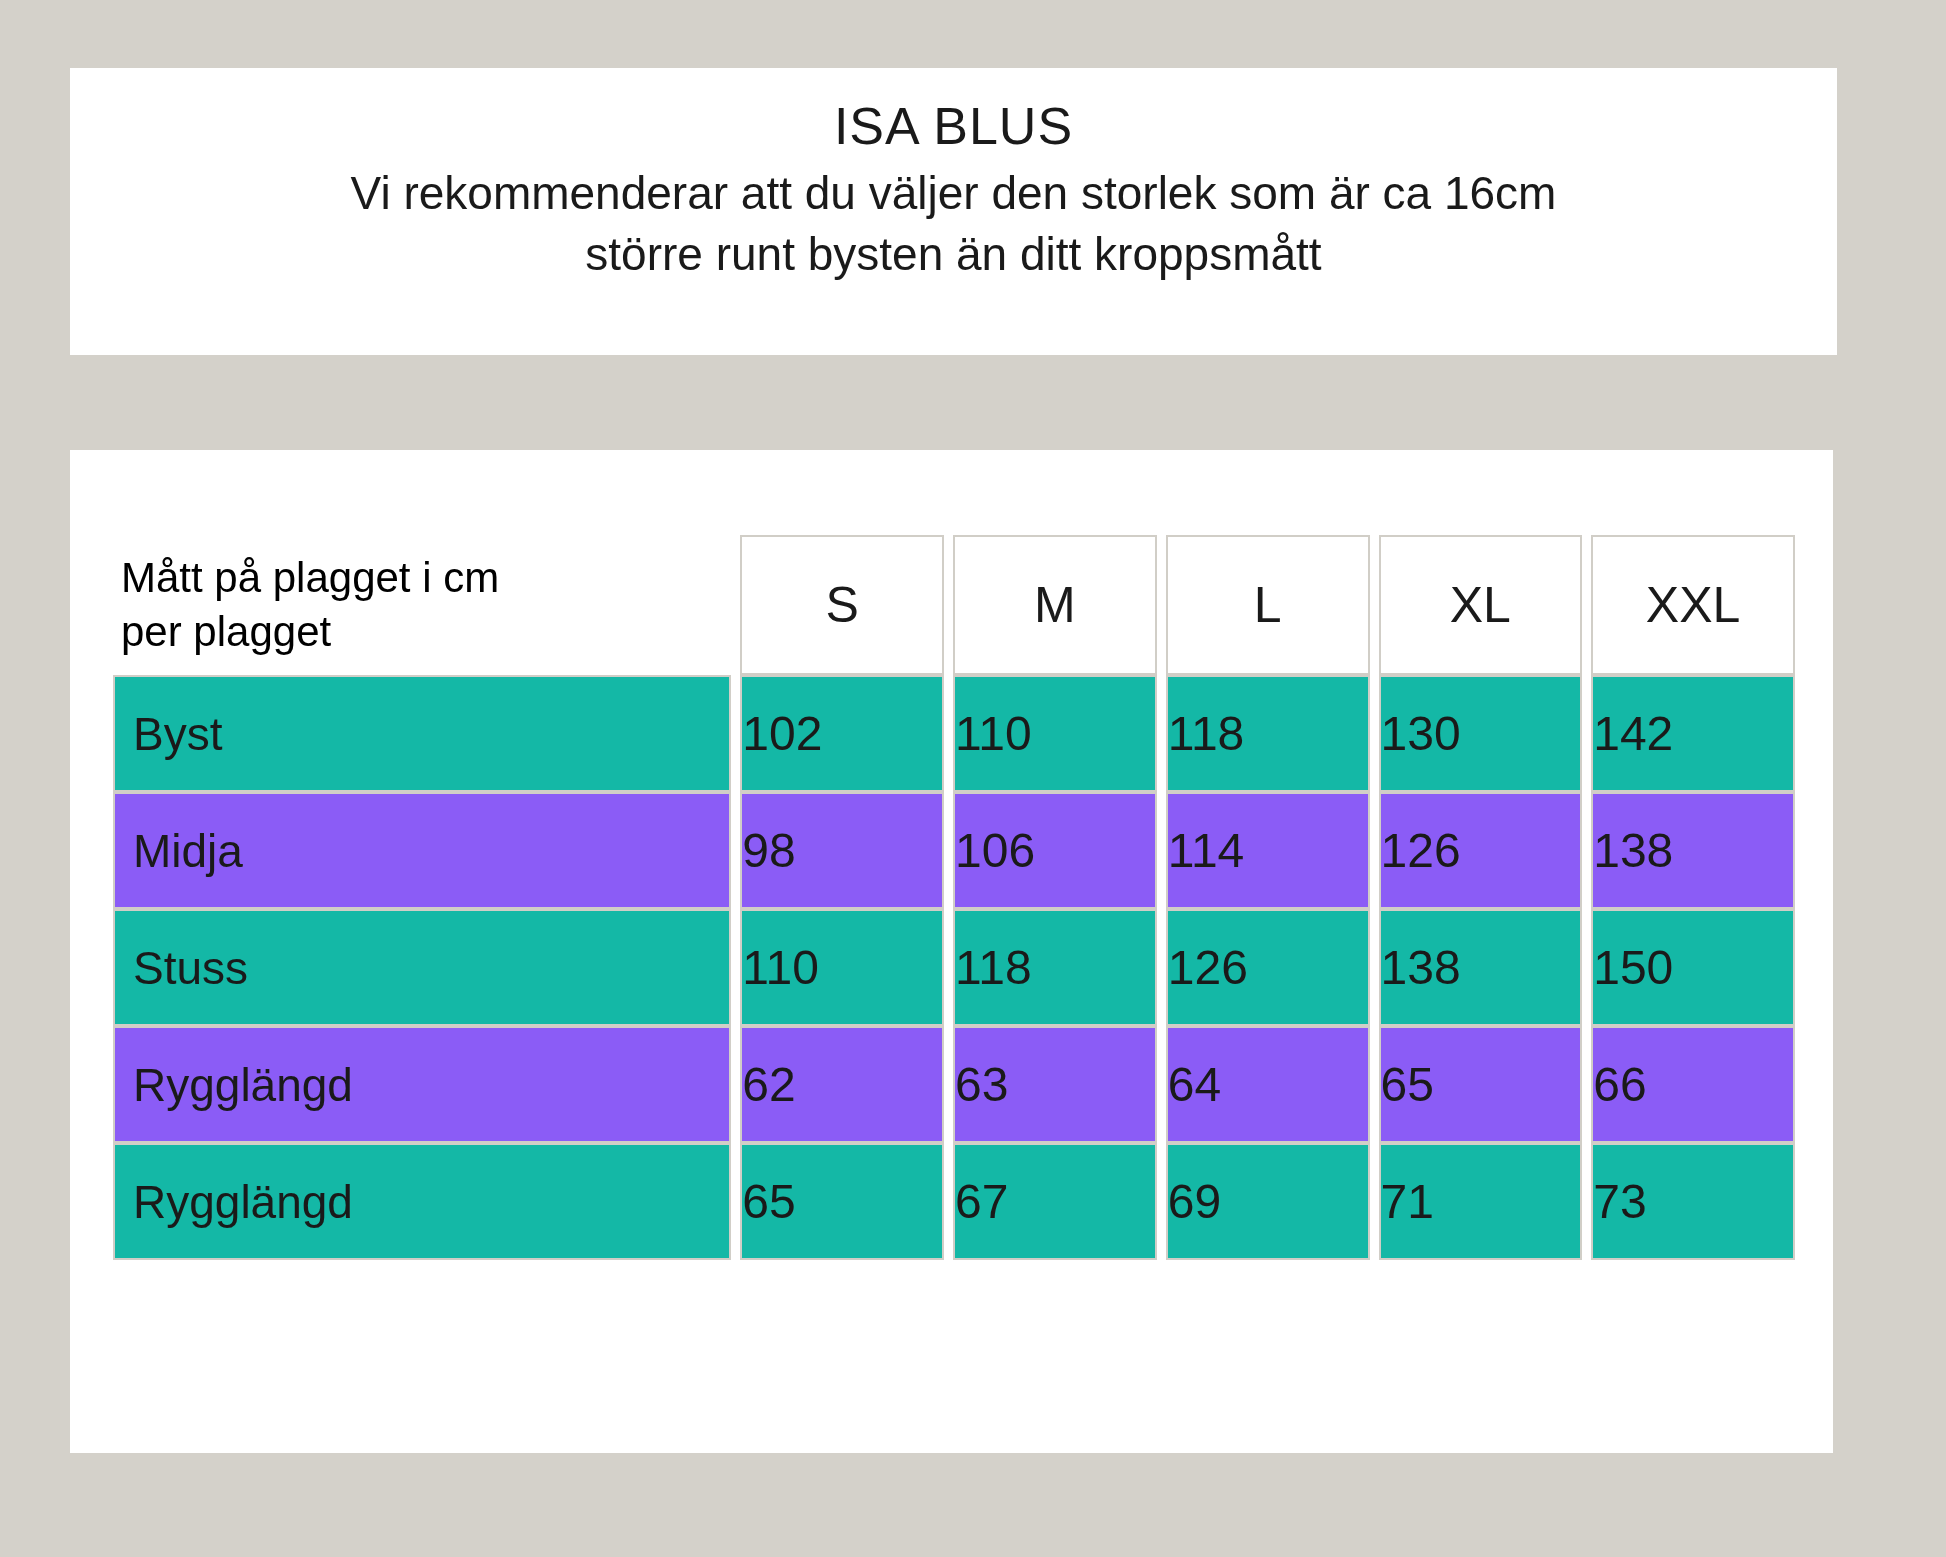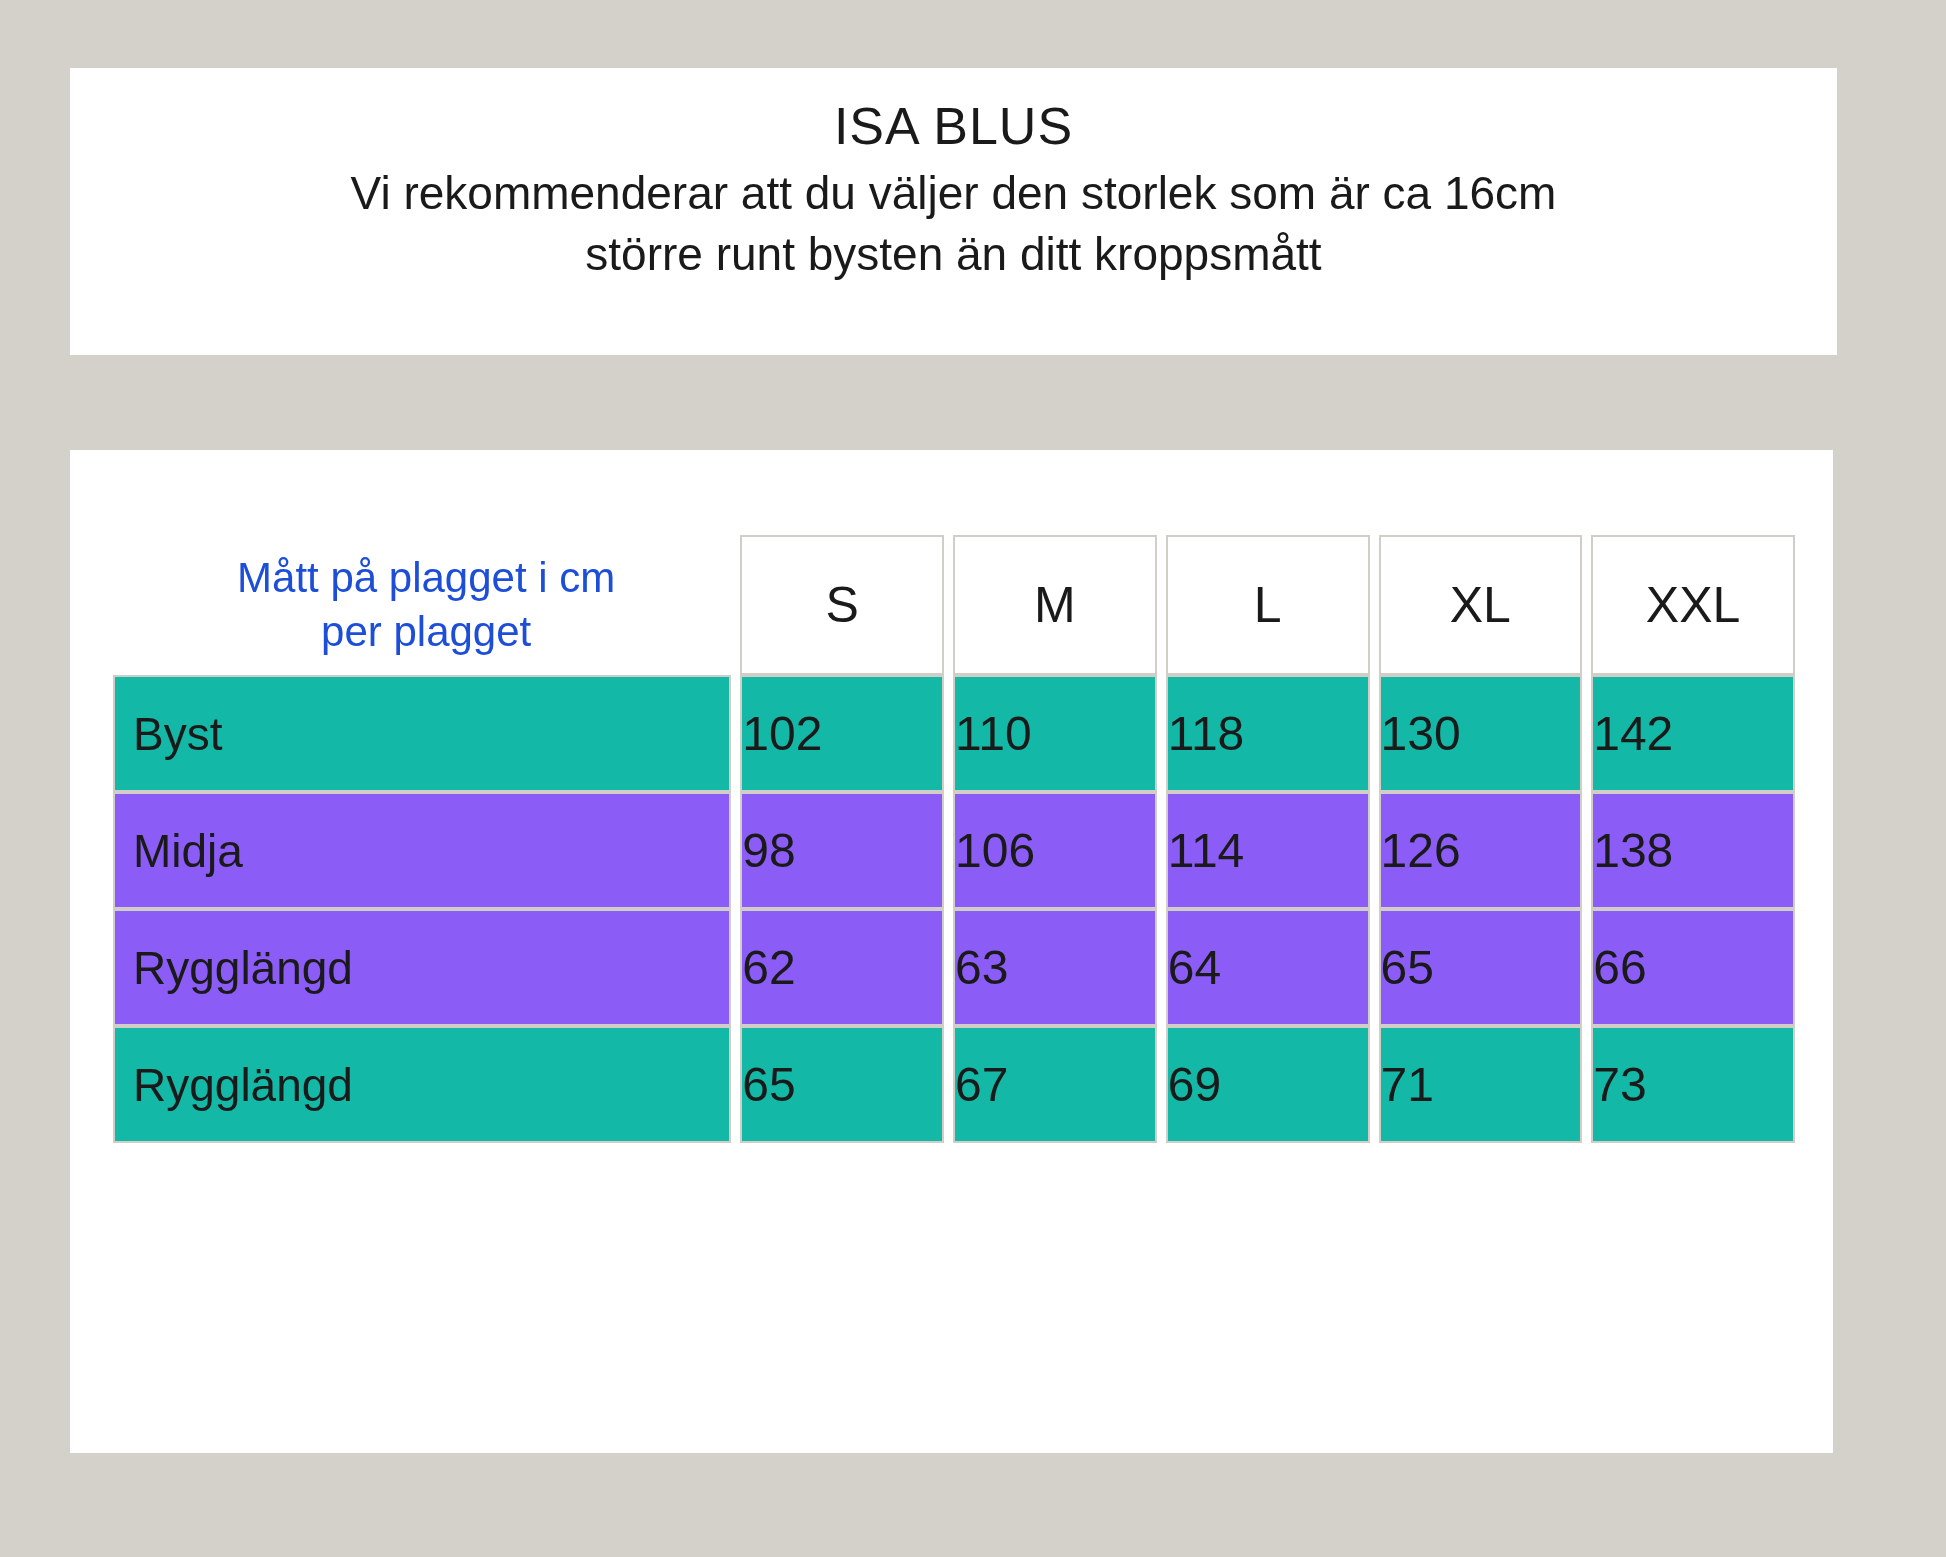--- a/index.html
+++ b/index.html
@@ -82,27 +82,27 @@
     padding: 0;
     vertical-align: middle;
     font-weight: 400;
     background: #ffffff;
   }
 
   
   .corner-cell {
     border: none !important;
     background: transparent !important;
-    text-align: center;
+    text-align: left;
     vertical-align: middle;
     padding: 0 0 0 8px !important;
     font-size: 42px;
     line-height: 1.28;
     height: 140px;
-    color: #1d4ed8;
+    color: #000000;
   }
   .corner-cell .ln { display: block; }
 
   .size-head {
     height: 140px;
     text-align: center;
     font-size: 50px;
     color: #1a1a1a;
   }
 
@@ -169,20 +169,28 @@
           <td class="row-value">142</td>
         </tr>
         <tr class="plain">
           <td class="row-label">Midja</td>
           <td class="row-value">98</td>
           <td class="row-value">106</td>
           <td class="row-value">114</td>
           <td class="row-value">126</td>
           <td class="row-value">138</td>
         </tr>
+        <tr class="shaded">
+          <td class="row-label">Stuss</td>
+          <td class="row-value">110</td>
+          <td class="row-value">118</td>
+          <td class="row-value">126</td>
+          <td class="row-value">138</td>
+          <td class="row-value">150</td>
+        </tr>
         <tr class="plain">
           <td class="row-label">Rygglängd</td>
           <td class="row-value">62</td>
           <td class="row-value">63</td>
           <td class="row-value">64</td>
           <td class="row-value">65</td>
           <td class="row-value">66</td>
         </tr>
         <tr class="shaded">
           <td class="row-label">Rygglängd</td>

